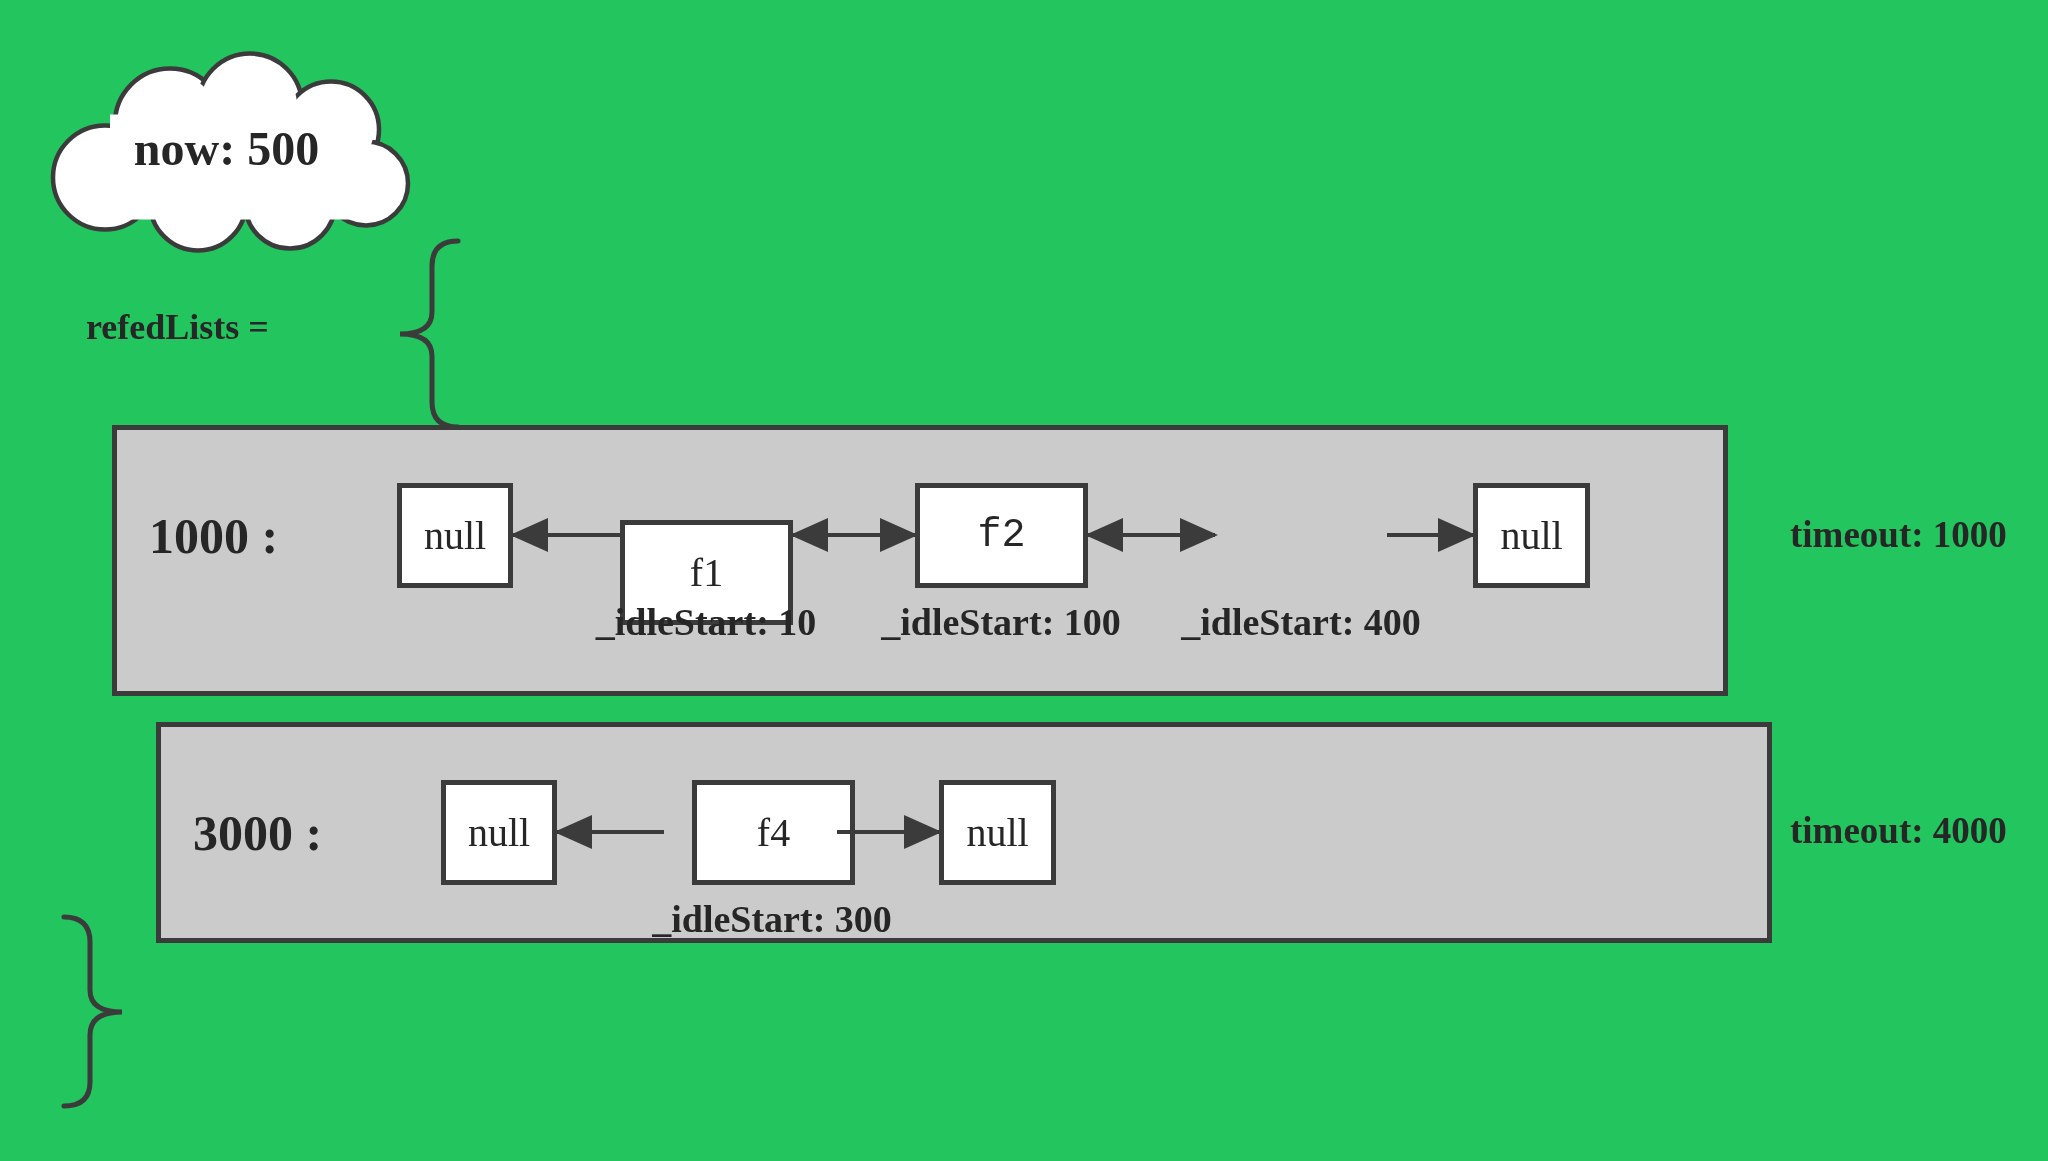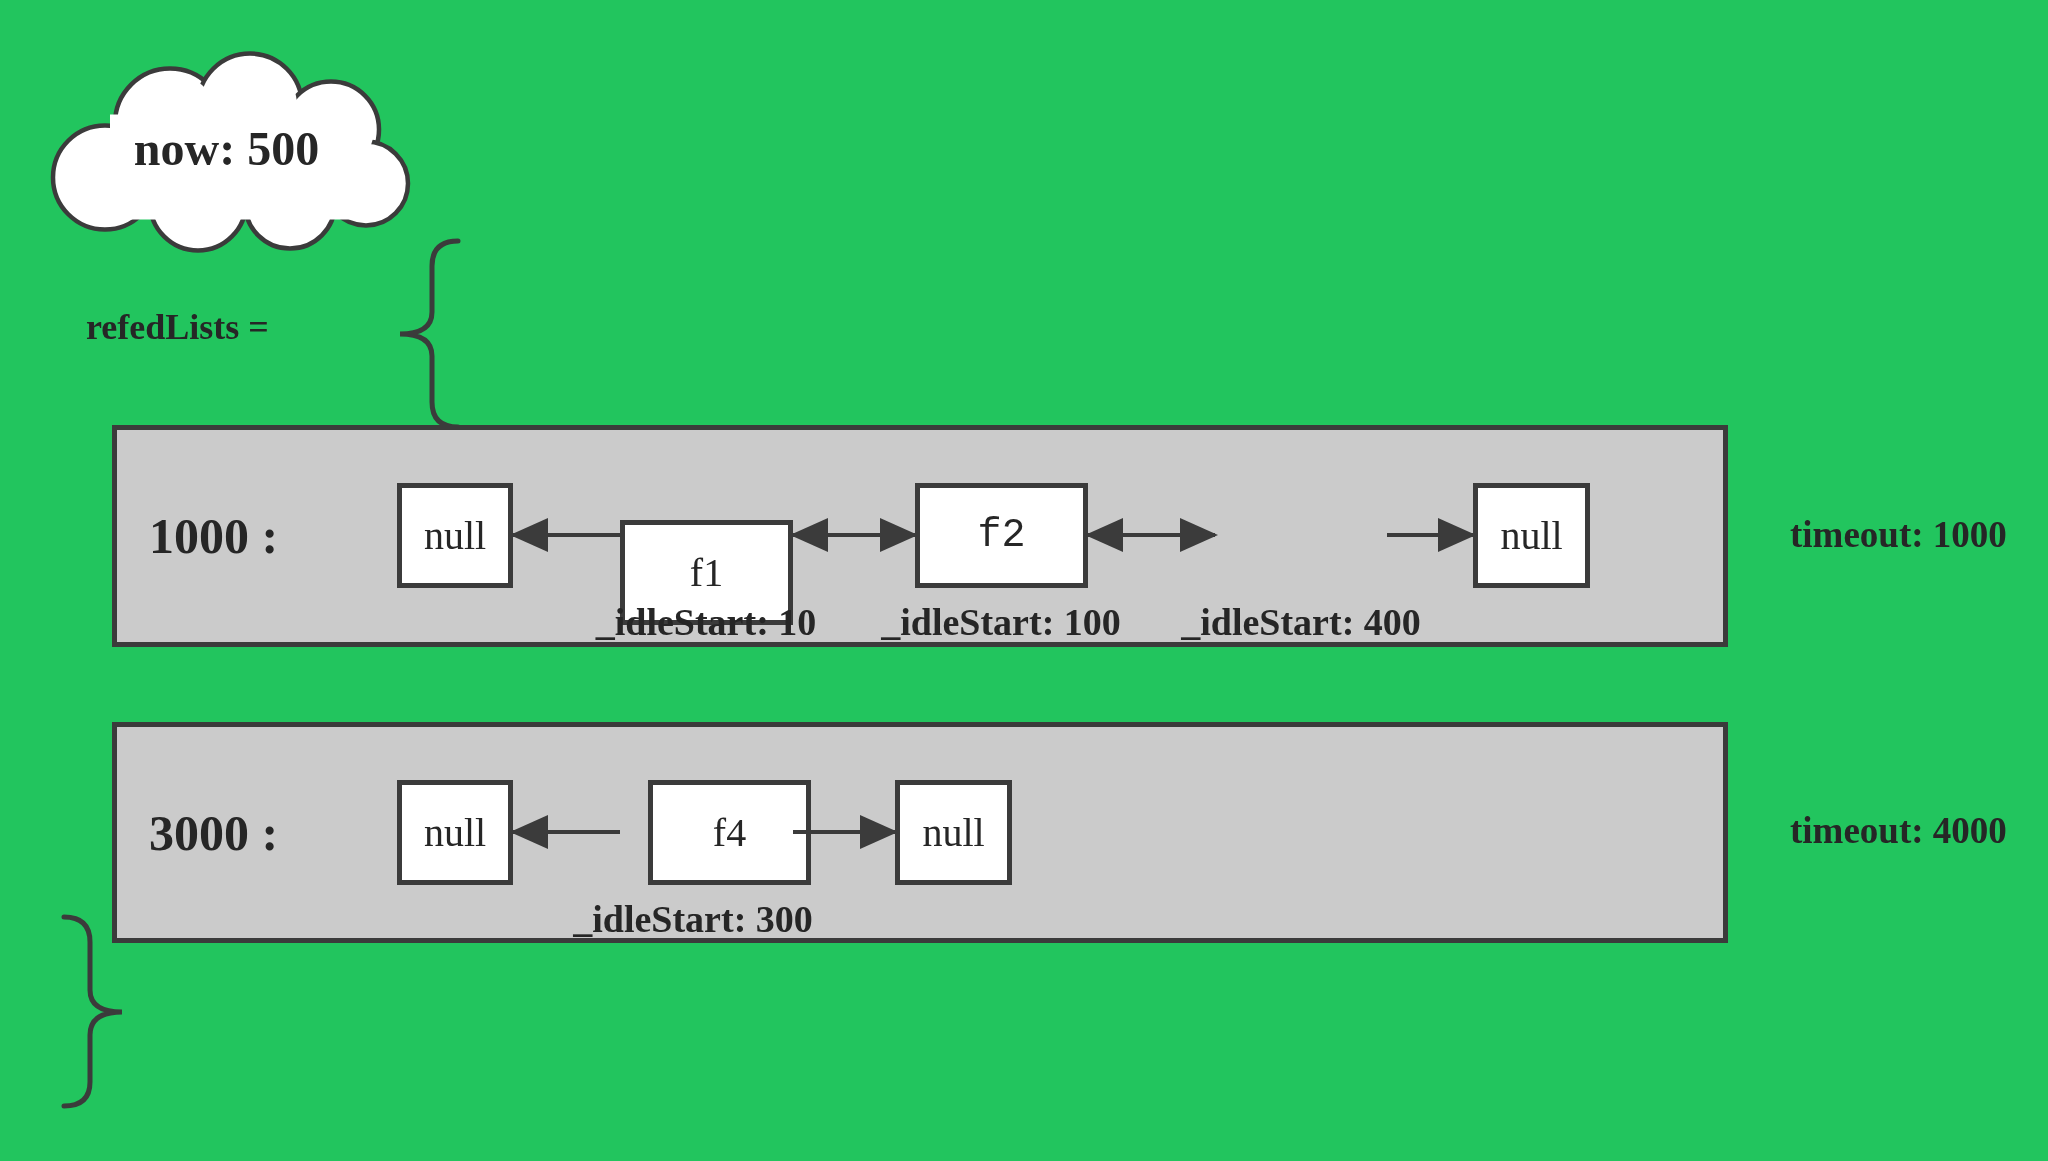--- a/index.html
+++ b/index.html
@@ -21,27 +21,27 @@
   
   .assign-label{
     position:absolute;left:86px;top:306px;
     font-size:36px;font-weight:bold;white-space:nowrap;
   }
   .brace{position:absolute;}
   .brace-open{left:392px;top:238px;}
   .brace-close{left:58px;top:914px;}
   
   .list-box{
-    position:absolute;left:112px;width:1616px;height:222px;
+    position:absolute;left:112px;width:1616px;height:271px;
     box-sizing:border-box;
     background:var(--c-fill,#cbcbcb);
     border:5px solid var(--c-stroke,#3b3b3b);
   }
   .list-box.row1{top:425px;}
-  .list-box.row2{top:722px;height:221px;}
+  .list-box.row2{top:722px;height:221px;margin-left:44px;}
   .key-label{
     position:absolute;left:32px;top:53px;height:105px;width:240px;
     display:flex;align-items:center;
     font-size:50px;font-weight:bold;white-space:nowrap;
   }
   .node{
     position:absolute;top:53px;height:105px;
     box-sizing:border-box;
     background:var(--c-node,#ffffff);
     border:5px solid var(--c-stroke,#3b3b3b);
@@ -152,21 +152,21 @@
     </div>
 
     <div class="node" style="left:531px;width:163px;text-align:center;">f4</div>
 
     <div class="arrow" style="left:676px;width:102px;">
       <span class="ah ah-right"></span>
     </div>
 
     <div class="node" style="left:778px;width:117px;">null</div>
 
-    <div class="idle-label" style="left:416px;">_idleStart: 300</div>
+    <div class="idle-label" style="left:451px;">_idleStart: 300</div>
   </div>
 
   <div class="timeout-label timeout-row2">timeout: 4000</div>
 
   <svg class="brace brace-close" width="72" height="195" viewBox="0 0 72 195" aria-hidden="true">
     <path d="M6,3 Q32,3 32,28 L32,76 Q32,98 64,98 Q32,98 32,121 L32,168 Q32,192 6,192" fill="none" stroke="#3b3b3b" stroke-width="5" stroke-linecap="round"></path>
   </svg>
 
 </div>
 

